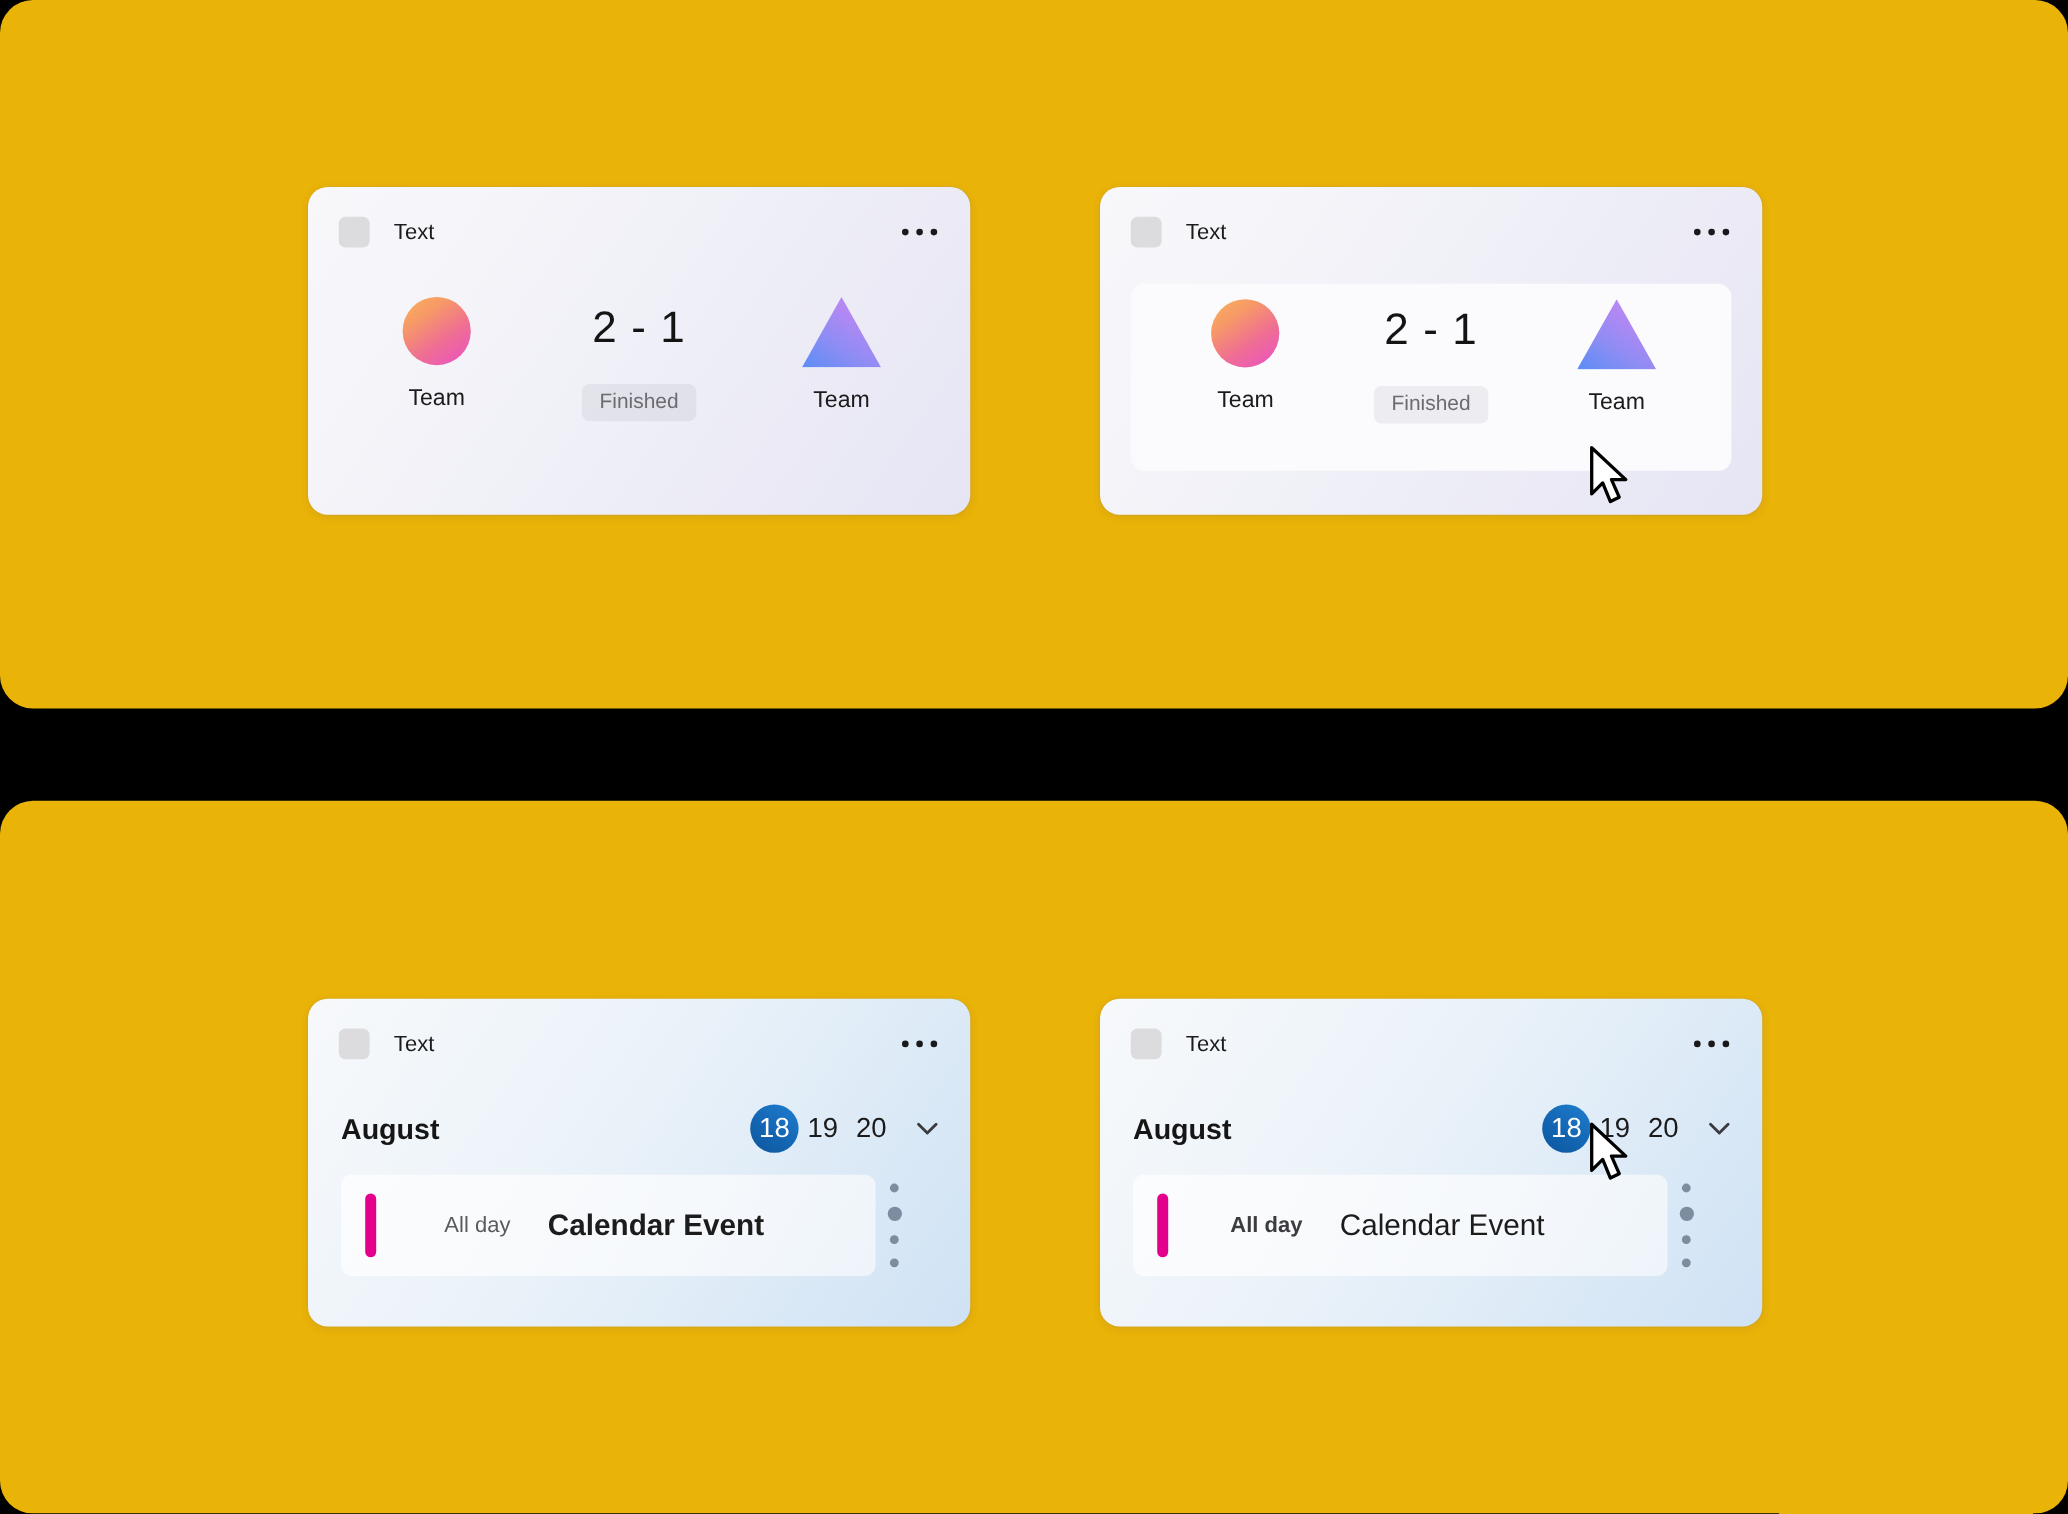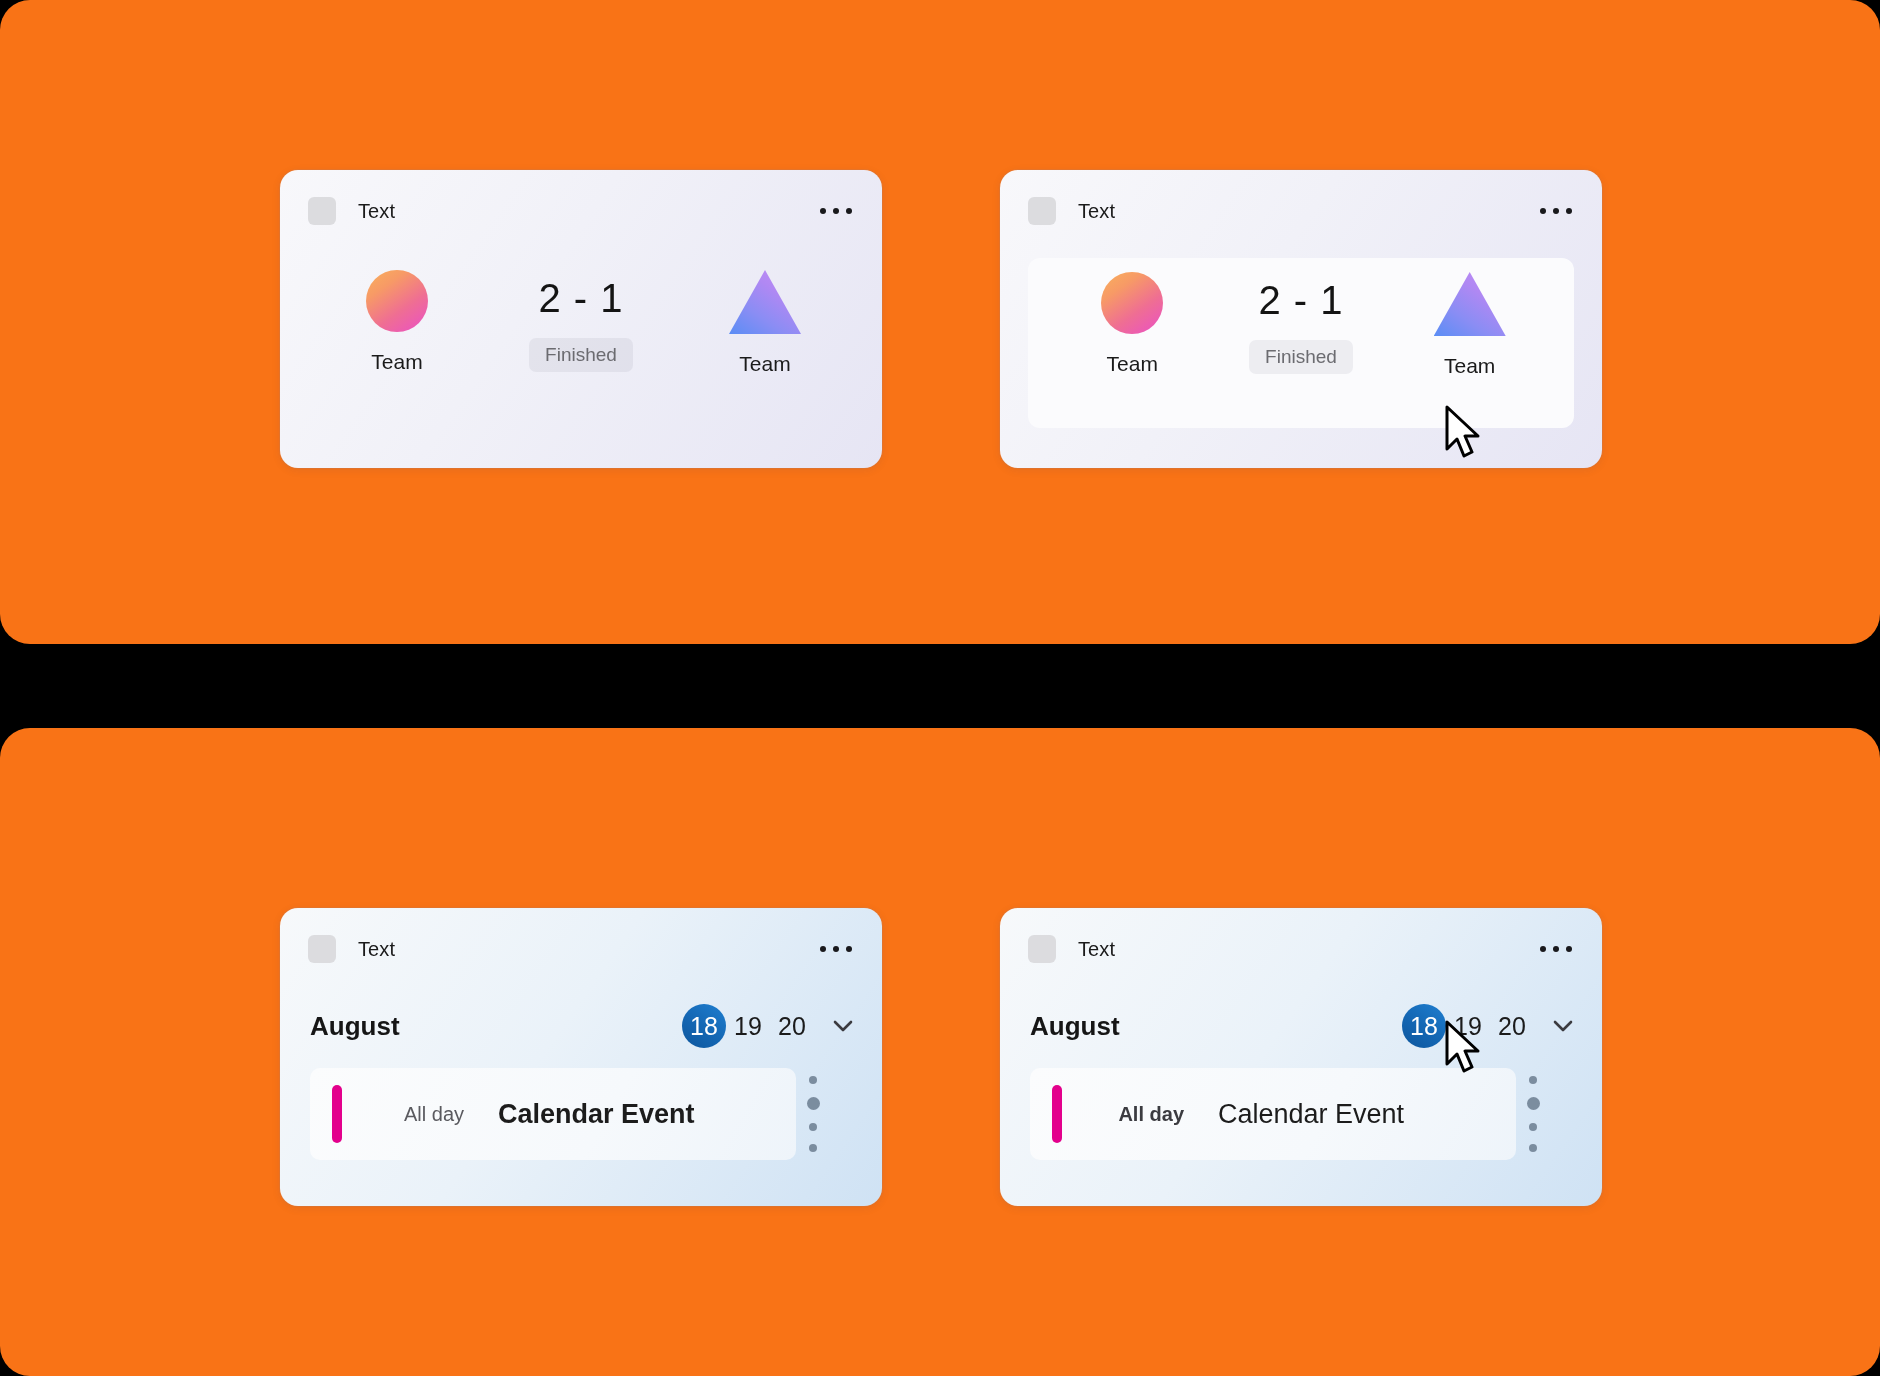--- a/index.html
+++ b/index.html
@@ -17,21 +17,21 @@
     width: 1880px;
     height: 1376px;
     background: #000000;
   }
 
   
   .panel {
     position: absolute;
     left: 0;
     width: 1880px;
-    background: #f97316;
+    background: #eab308;
     border-radius: 30px;
     overflow: hidden;
   }
   .panel-top    { top: 0px;   height: 644px; }
   .panel-bottom { top: 728px; height: 648px; }
 
   
   .card {
     position: absolute;
     width: 602px;
@@ -136,21 +136,21 @@
     align-items: center;
     padding-top: 8px;
   }
   .score-value {
     font-size: 40px;
     color: #141414;
     letter-spacing: 1px;
     line-height: 1;
   }
   .score-status {
-    margin-top: 20px;
+    margin-top: 31px;
     font-size: 19px;
     color: #6b6b70;
     background: rgba(120,120,140,.10);
     border-radius: 7px;
     padding: 6px 16px;
   }
 
   
   .cal-row {
     position: absolute;

